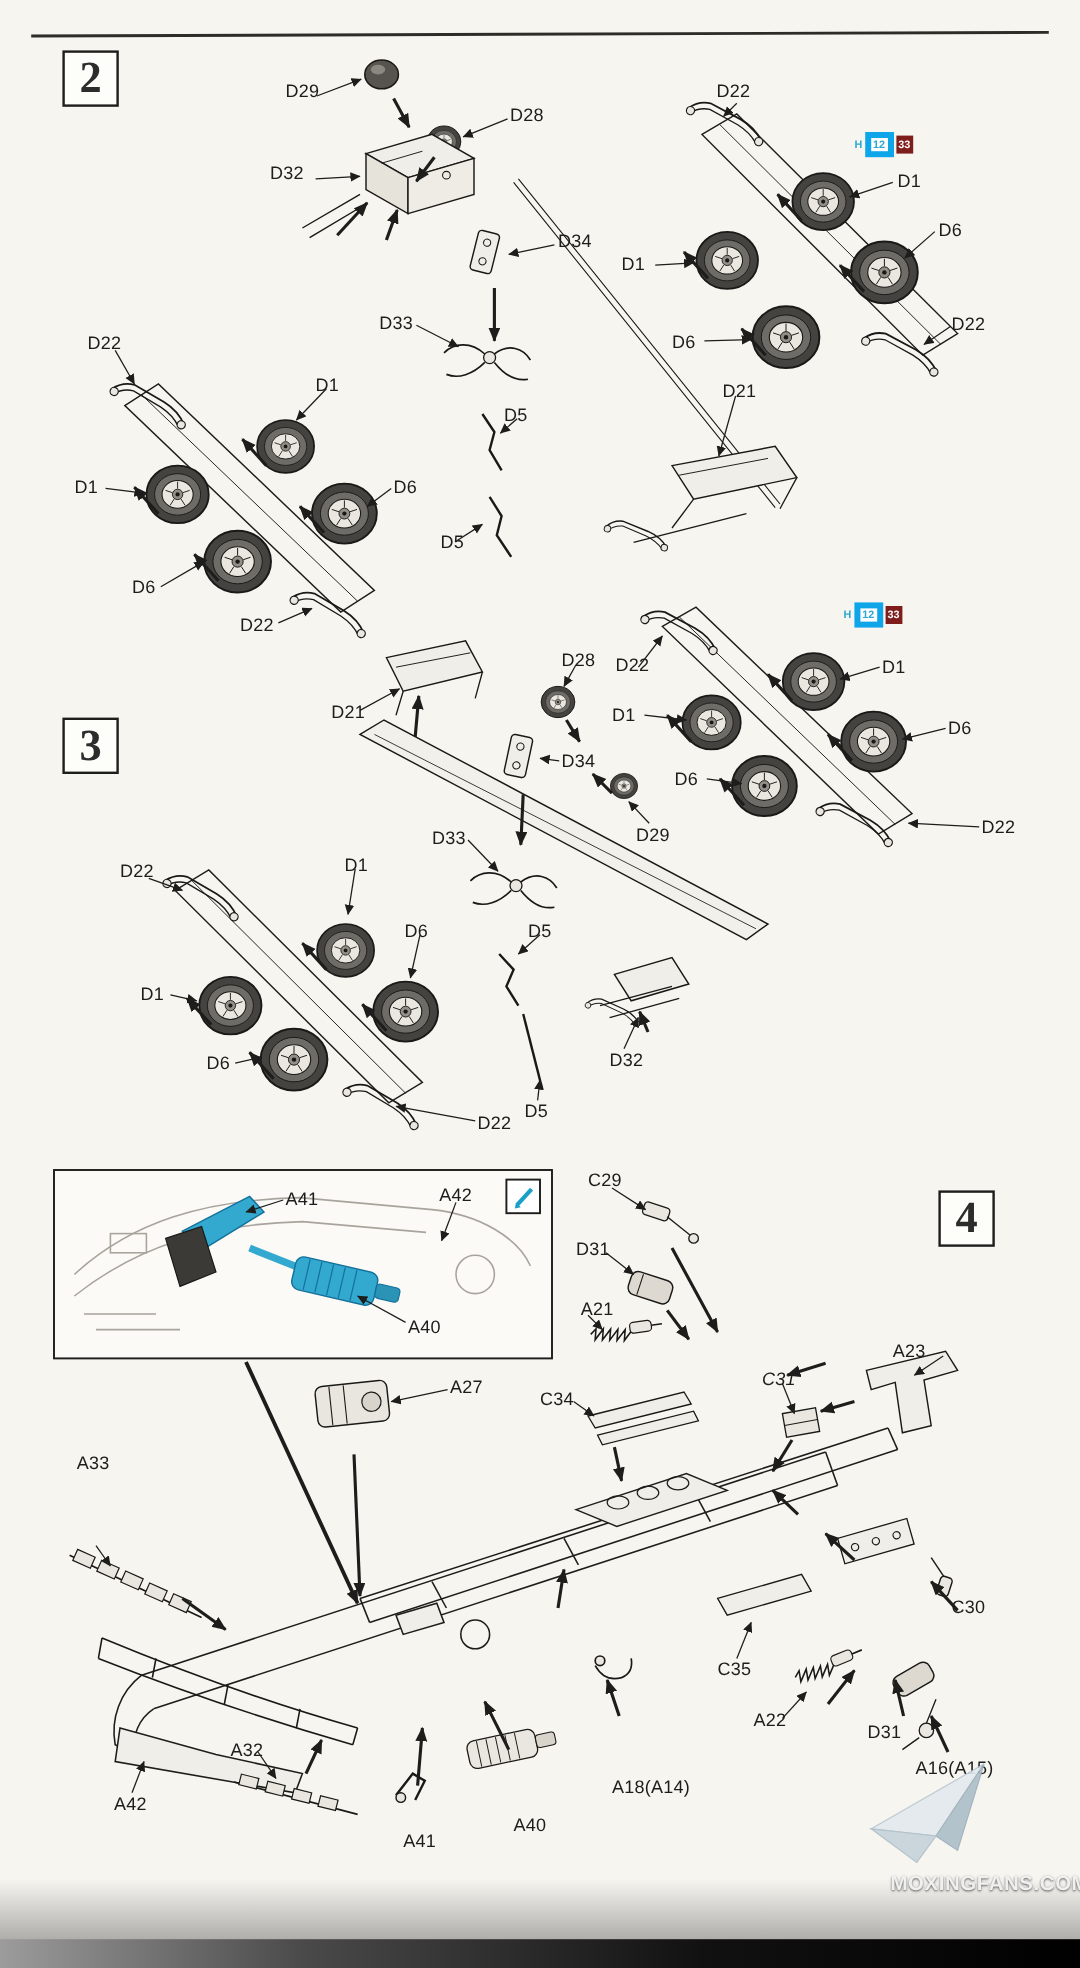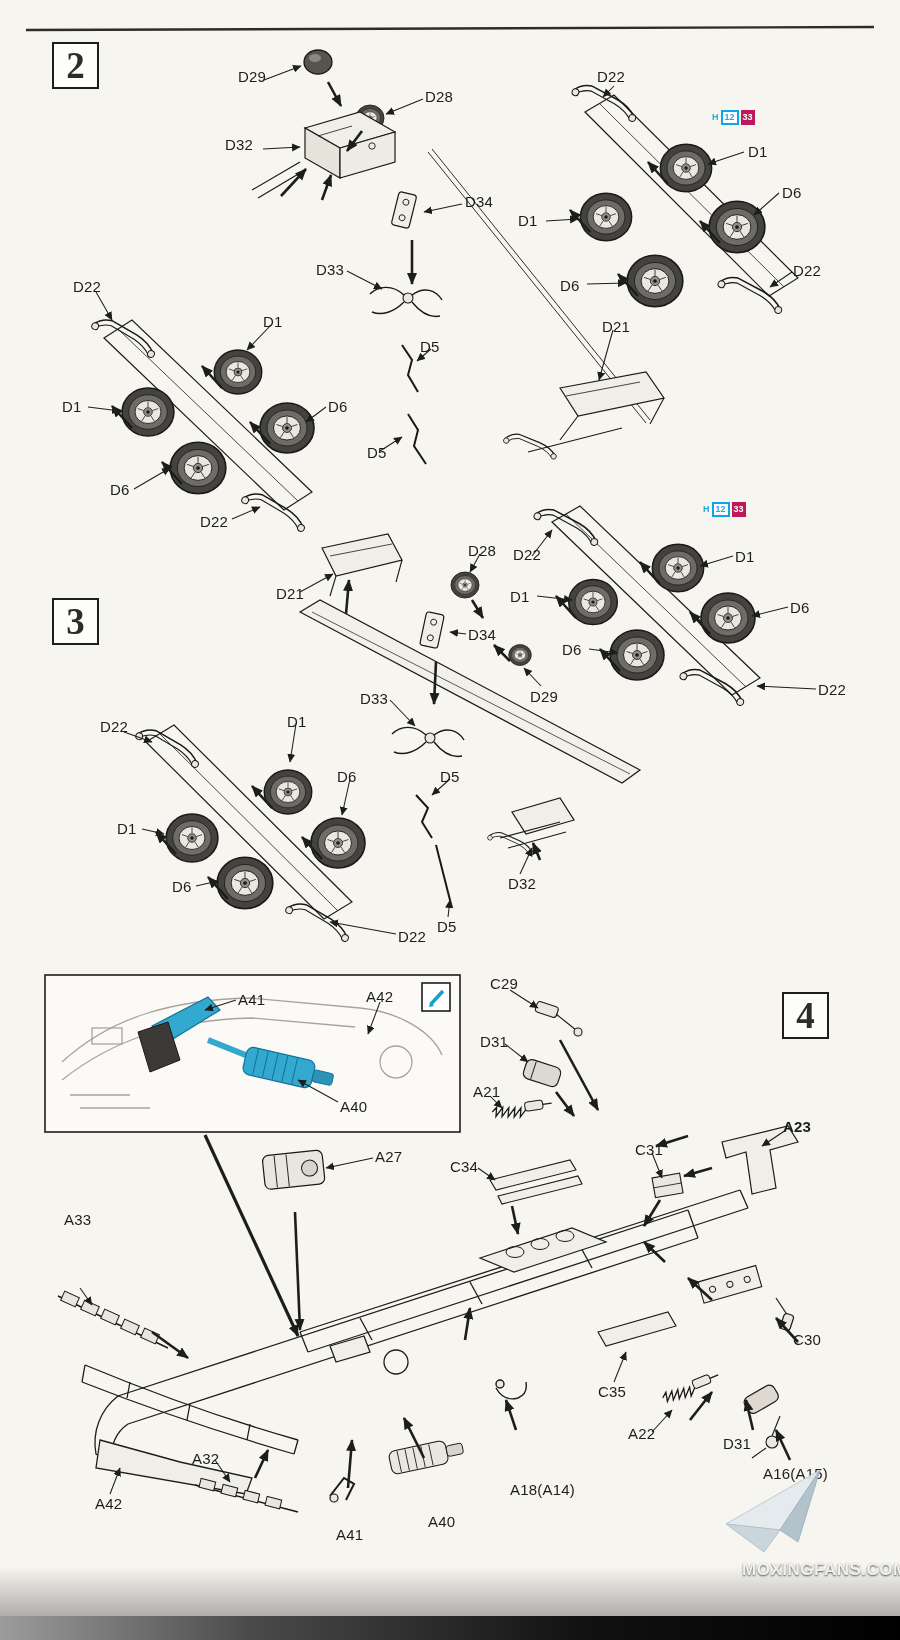--- a/index.html
+++ b/index.html
@@ -6,22 +6,22 @@
   html,body { width:900px; height:1640px; background:#e8e5df; }
   body { font-family:"Liberation Sans", sans-serif; }
   #page { position:relative; width:900px; height:1640px; background:#f7f5f0; overflow:hidden; }
   #artwork { position:absolute; left:0; top:0; }
   #labels-layer, #steps-layer, #badges-layer { position:absolute; left:0; top:0; width:100%; height:100%; pointer-events:none; }
   .part-label { position:absolute; font-size:15px; color:#1d1d1b; white-space:nowrap; letter-spacing:0.2px; }
   .step-box { position:absolute; width:47px; height:47px; background:#fdfdfa; border:2.5px solid #1d1d1b;
               display:flex; align-items:center; justify-content:center;
               font-family:"Liberation Serif", serif; font-size:37px; font-weight:bold; color:#2c2c2c; }
   .badge { position:absolute; display:flex; align-items:center; gap:2px; font-size:9px; line-height:11px; color:#29a9d0; font-weight:bold; }
-  .badge .bx1 { border:2px solid #0ea5e9; padding:0 2px; background:#fff; }
-  .badge .bx2 { background:#be185d; color:#fff; padding:2px 2px; }
+  .badge .bx1 { border:5px solid #0ea5e9; padding:0 2px; background:#fff; }
+  .badge .bx2 { background:#7f1d1d; color:#fff; padding:2px 2px; }
   .watermark-text { position:absolute; left:742px; top:1560px; font-size:17px; font-weight:bold;
                     color:#f0f0f0; letter-spacing:0.5px; text-shadow:0 1px 2px rgba(0,0,0,0.65); }
   .bar-fade { position:absolute; left:0; right:0; bottom:22px; height:52px;
               background:linear-gradient(to bottom, rgba(90,90,90,0), rgba(60,60,60,0.40)); }
   .bottom-bar { position:absolute; left:0; right:0; bottom:0; height:24px;
                 background:linear-gradient(90deg,#9c9c9c 0%, #4a4a4a 28%, #111 65%, #000 100%); }
   .plane-logo { position:absolute; left:718px; top:1452px; }
 </style>
 </head>
 <body>
@@ -518,23 +518,23 @@
       <span class="part-label" style="left: 117px; top: 820px;">D1</span>
       <span class="part-label" style="left: 172px; top: 878px;">D6</span>
       <span class="part-label" style="left: 508px; top: 875px;">D32</span>
       <span class="part-label" style="left: 437px; top: 918px;">D5</span>
       <span class="part-label" style="left: 398px; top: 928px;">D22</span>
       <span class="part-label" style="left: 238px; top: 991px;">A41</span>
       <span class="part-label" style="left: 366px; top: 988px;">A42</span>
       <span class="part-label" style="left: 340px; top: 1098px;">A40</span>
       <span class="part-label" style="left: 490px; top: 975px;">C29</span>
       <span class="part-label" style="left: 480px; top: 1033px;">D31</span>
-      <span class="part-label" style="left: 473px; top: 1083px;">A21</span>
-      <span class="part-label" style="left: 783px; top: 1118px; font-weight: bold;">A23</span>
-      <span class="part-label" style="left: 635px; top: 1141px;">C31</span>
+      <span class="part-label" style="left: 484px; top: 1083px;">A21</span>
+      <span class="part-label" style="left: 744px; top: 1118px;">A23</span>
+      <span class="part-label" style="left: 635px; top: 1141px; font-style: italic;">C31</span>
       <span class="part-label" style="left: 450px; top: 1158px;">C34</span>
       <span class="part-label" style="left: 375px; top: 1148px;">A27</span>
       <span class="part-label" style="left: 64px; top: 1211px;">A33</span>
       <span class="part-label" style="left: 598px; top: 1383px;">C35</span>
       <span class="part-label" style="left: 628px; top: 1425px;">A22</span>
       <span class="part-label" style="left: 723px; top: 1435px;">D31</span>
       <span class="part-label" style="left: 793px; top: 1331px; text-align: right;">C30</span>
       <span class="part-label" style="left: 763px; top: 1465px;">A16(A15)</span>
       <span class="part-label" style="left: 510px; top: 1436px; margin-top: 45px;">A18(A14)</span>
       <span class="part-label" style="left: 95px; top: 1495px;">A42</span>

